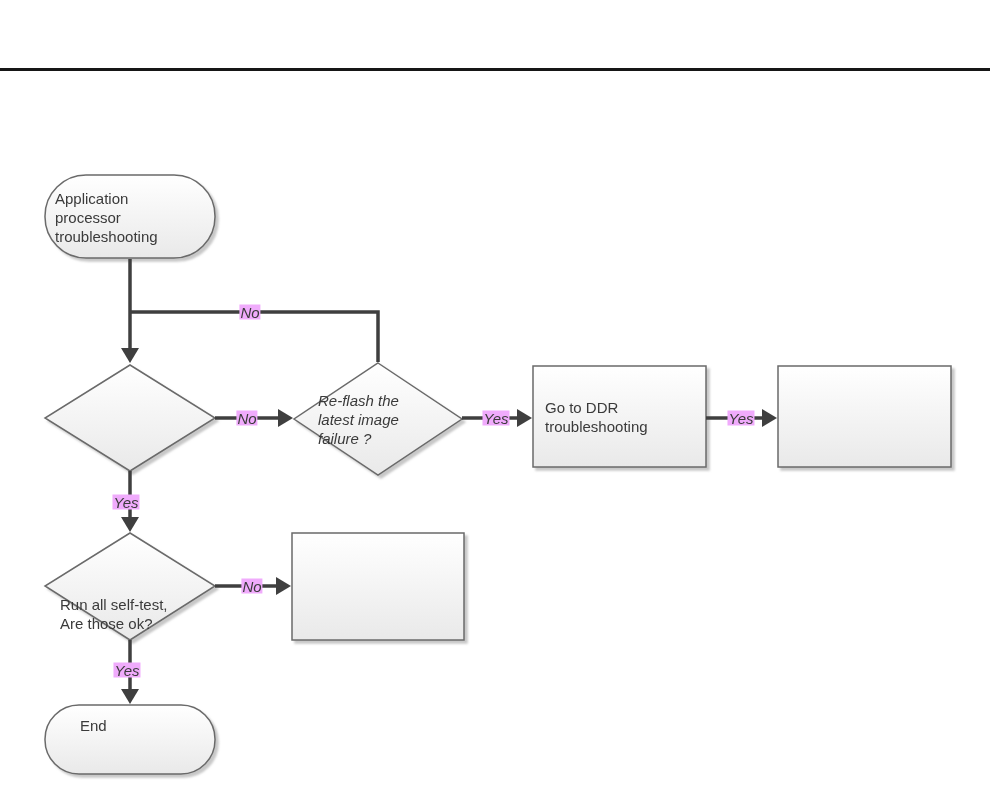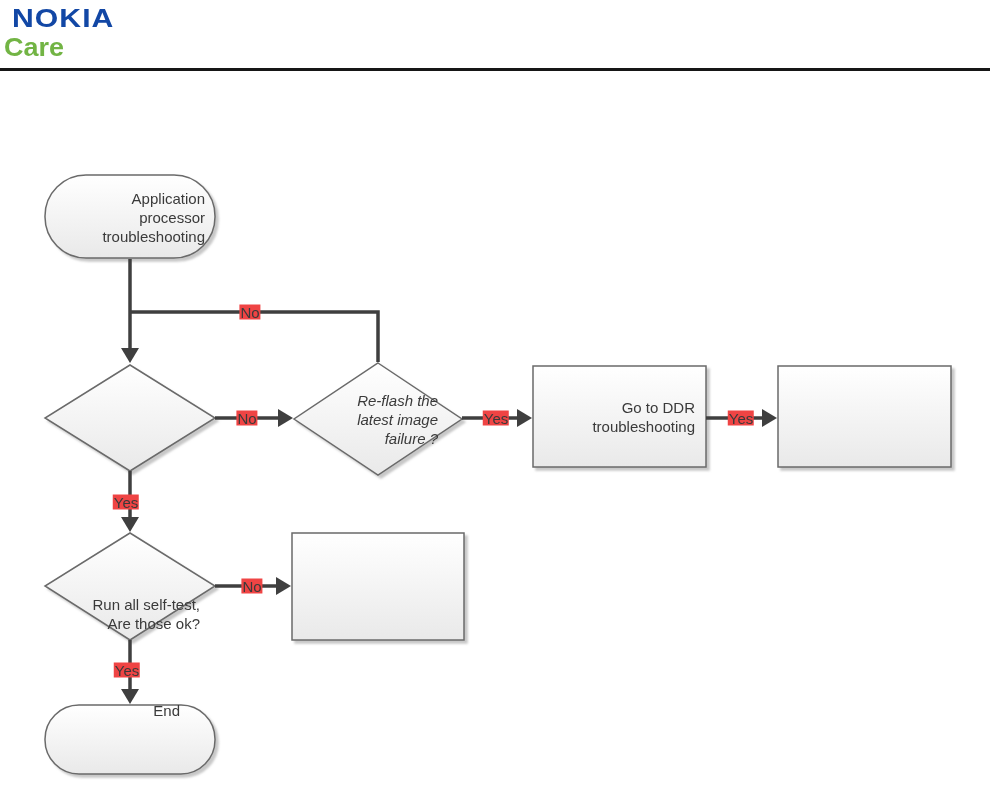--- a/index.html
+++ b/index.html
@@ -22,38 +22,34 @@
     font-weight:bold; font-size:27px; color:#72b444;
     margin-top:1px; transform:scaleY(0.95); transform-origin:left top;
   }
   .header-rule { position:absolute; left:0; top:68px; width:990px; height:3px; background:#161616; }
 
   
   .flowchart { position:absolute; left:0; top:0; width:990px; height:786px; }
   .chart-canvas { position:absolute; left:0; top:0; }
   .node-text {
     position:absolute; transform:translate(-50%,-50%);
-    white-space:pre-line; text-align:right;
+    white-space:pre-line; text-align:left;
     font-size:15px; line-height:19px; color:#3a3a3a;
   }
   .edge-label {
     position:absolute; transform:translate(-50%,-50%);
-    background:#ef4444; padding:0 1px;
-    font-size:15px; line-height:15px; color:#3a3a3a;
+    background:#f0abfc; padding:0 1px;
+    font-size:15px; line-height:15px; color:#3a3a3a;font-style:italic;
   }
 </style>
 </head>
 <body>
 
 <div class="page">
 
-  <div class="logo">
-    <div class="logo-nokia">NOKIA</div>
-    <div class="logo-care">Care</div>
-  </div>
   <div class="header-rule"></div>
 
   <div class="flowchart">
 
     <svg class="chart-canvas" width="990" height="786" viewBox="0 0 990 786">
       <defs>
         <linearGradient id="fillGrad" x1="0" y1="0" x2="0" y2="1">
           <stop offset="0" stop-color="#ffffff"></stop>
           <stop offset="1" stop-color="#e9e9e9"></stop>
         </linearGradient>
@@ -98,21 +94,21 @@
     <div class="node-text" style="left:130px; top:217px; width:150px;">Application
 processor
 troubleshooting</div>
     <div class="node-text" style="left:378px; top:419px; width:120px;font-style:italic;">Re-flash the
 latest image
 failure ?</div>
     <div class="node-text" style="left:620px; top:417px; width:150px;">Go to DDR
 troubleshooting</div>
     <div class="node-text" style="left:130px; top:586px; width:140px;margin-top:28px;">Run all self-test,
 Are those ok?</div>
-    <div class="node-text" style="left:130px; top:710px; width:100px;">End</div>
+    <div class="node-text" style="left:130px; top:725px; width:100px;">End</div>
 
     <div class="edge-label" style="left:250px; top:312px;">No</div>
     <div class="edge-label" style="left:247px; top:418px;">No</div>
     <div class="edge-label" style="left:496px; top:418px;">Yes</div>
     <div class="edge-label" style="left:741px; top:418px;">Yes</div>
     <div class="edge-label" style="left:126px; top:502px;">Yes</div>
     <div class="edge-label" style="left:252px; top:586px;">No</div>
     <div class="edge-label" style="left:127px; top:670px;">Yes</div>
 
   </div>

